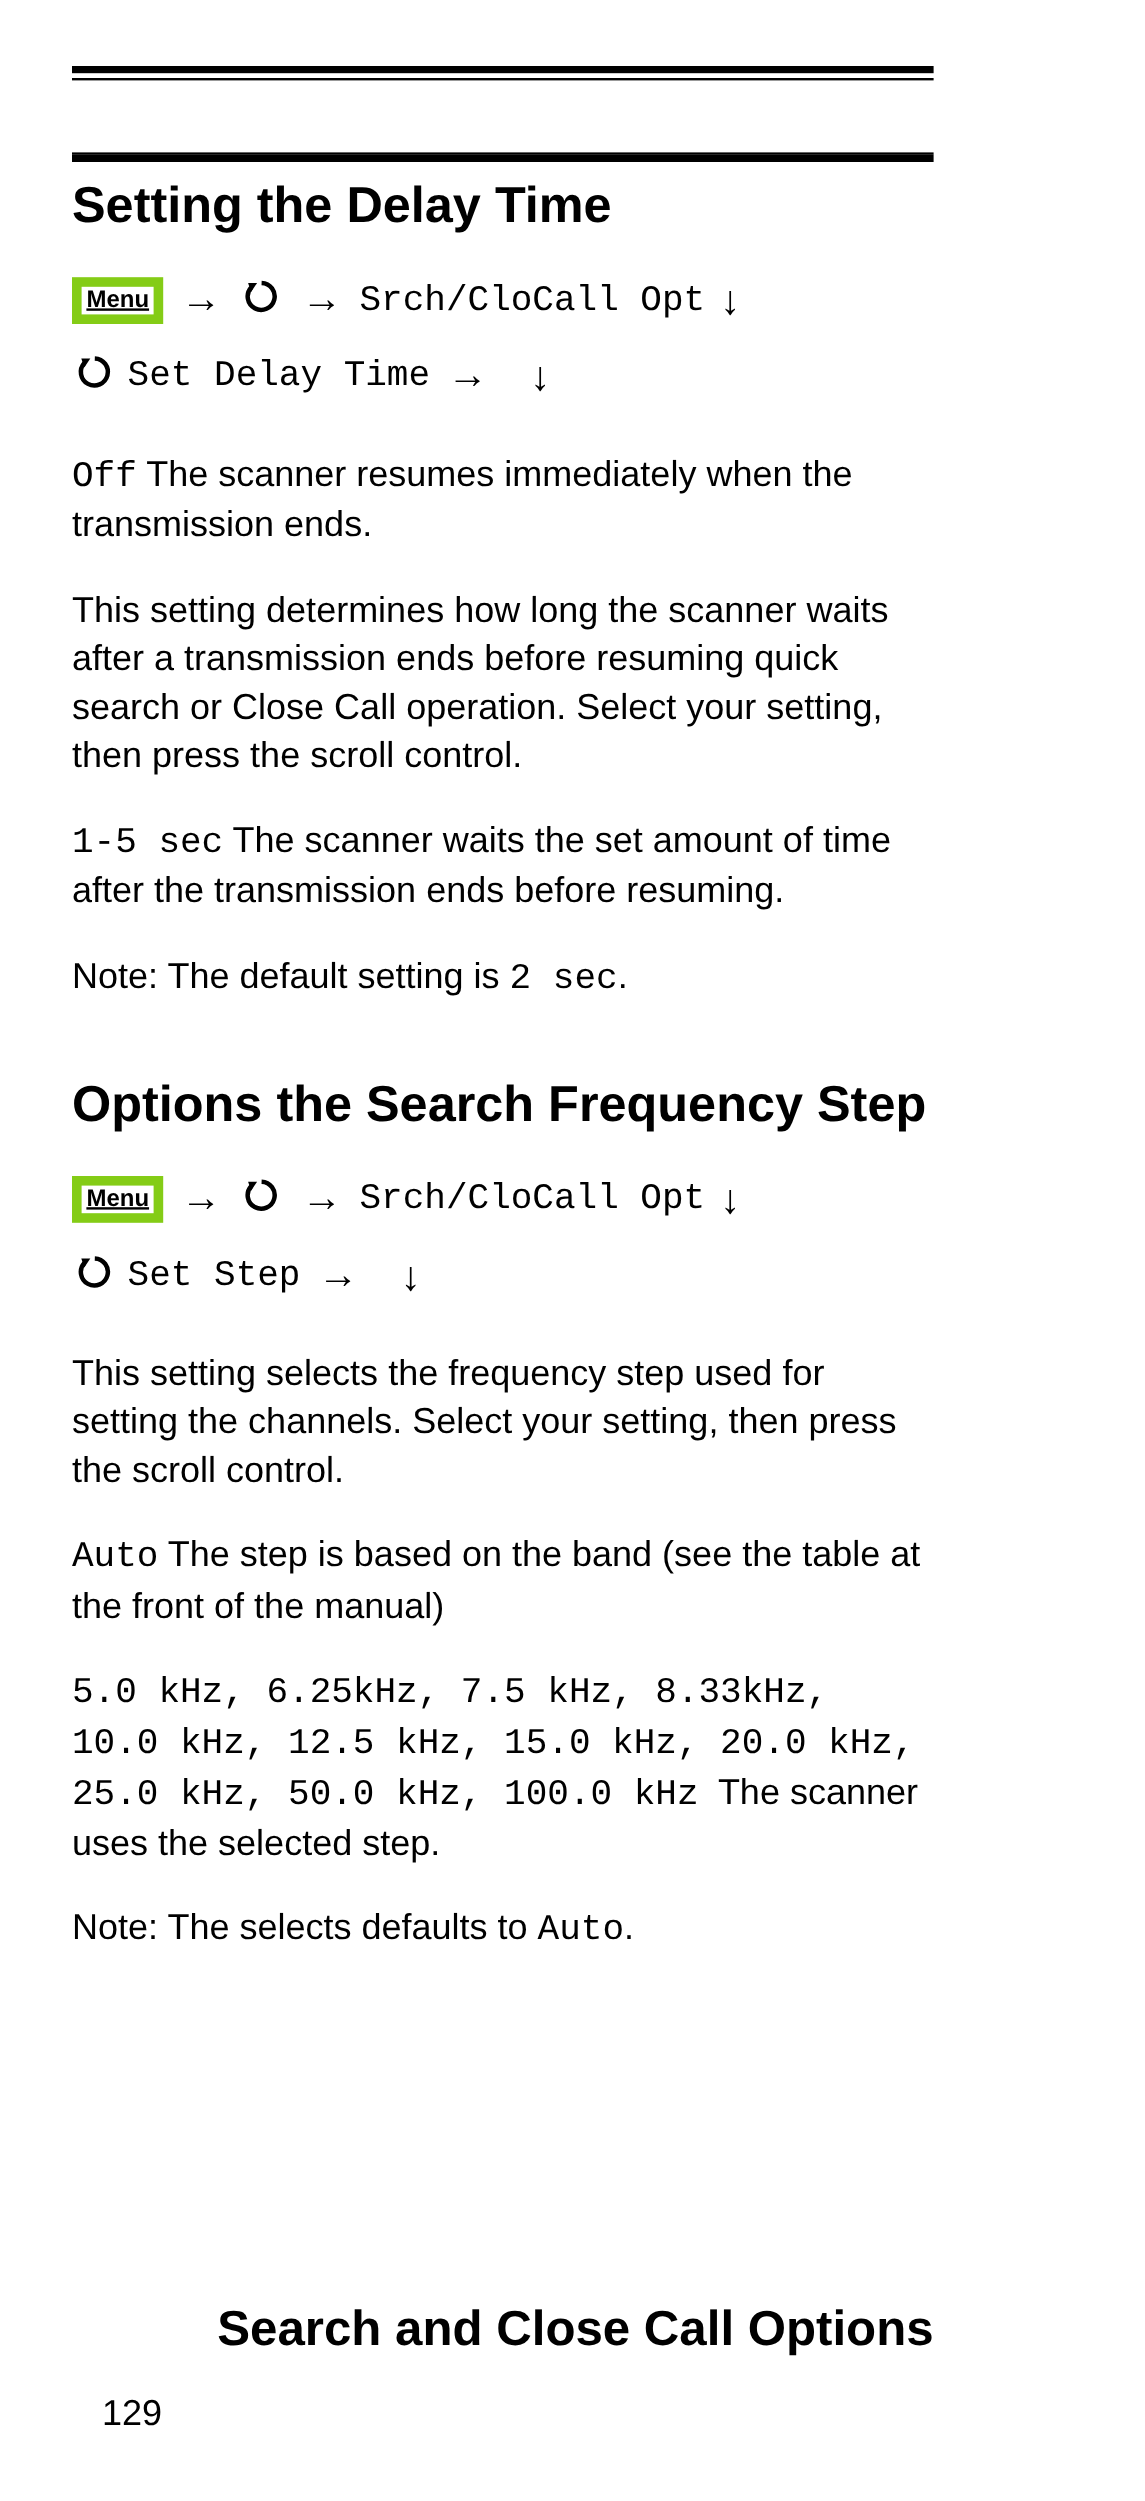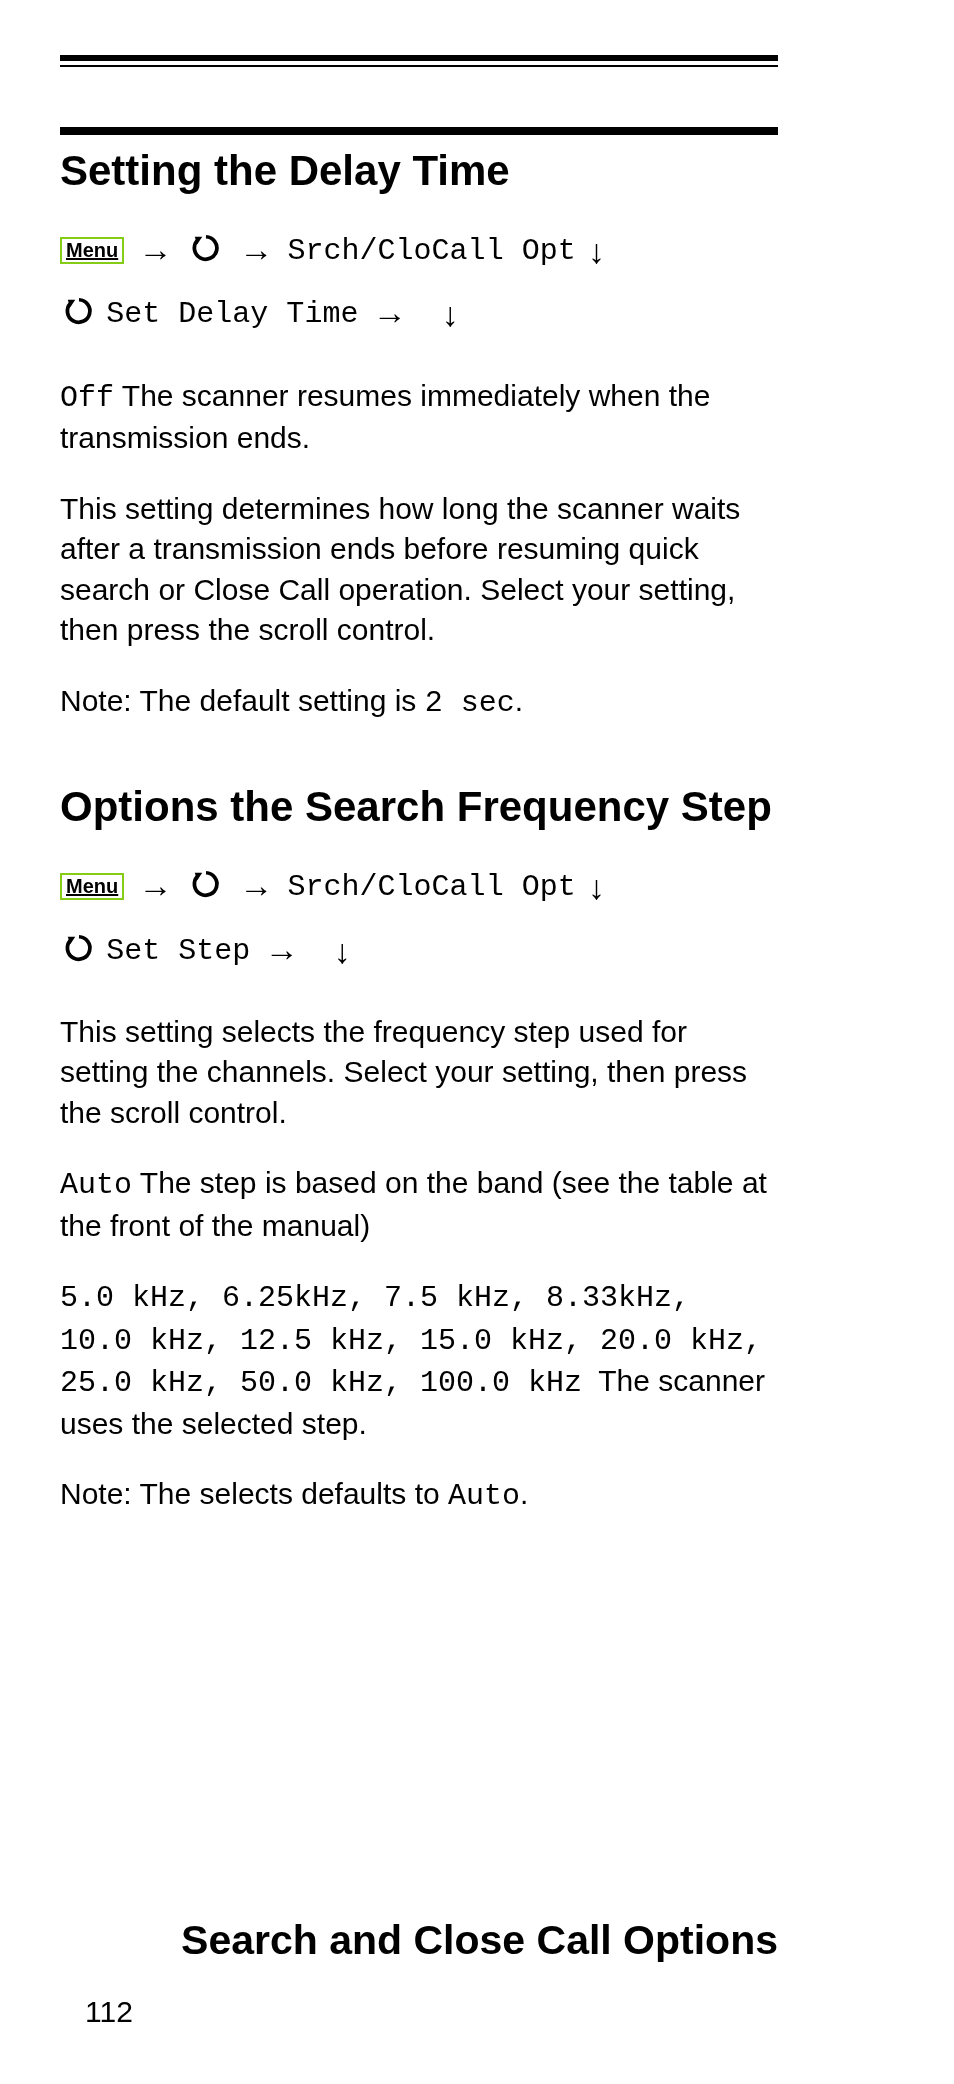--- a/index.html
+++ b/index.html
@@ -21,21 +21,21 @@
     line-height: 1.15;
   }
   .nav-path {
     font-size: 30px;
     line-height: 1.8;
     margin-bottom: 30px;
   }
   .mono { font-family: "Courier New", Courier, monospace; font-size: 30px; }
   .menu-box {
     display: inline-block;
-    border: 2px solid #84cc16;
+    border: 8px solid #84cc16;
     font-family: Arial, Helvetica, sans-serif;
     font-weight: bold;
     font-size: 20px;
     padding: 0px 4px 1px 4px;
     text-decoration: underline;
     vertical-align: 2px;
     line-height: 1.1;
   }
   .arrow-right {
     display: inline-block;
@@ -118,20 +118,23 @@
     &nbsp;
     <span class="arrow-down">↓</span>
   </div>
 
   <p class="body">
     <span class="mono">Off</span><span> The scanner resumes immediately when the transmission ends.</span>
   </p>
 
   <p class="body">This setting determines how long the scanner waits after a transmission ends before resuming quick search or Close Call operation. Select your setting, then press the scroll control.</p>
 
+  <p class="body">
+    <span class="mono">1-5 sec</span><span> The scanner waits the set amount of time after the transmission ends before resuming.</span>
+  </p>
 
   <p class="body">
     <span>Note: The default setting is </span><span class="mono">2 sec</span><span>.</span>
   </p>
 
   <div class="section-gap"></div>
 
   <h2 class="section-title">Options the Search Frequency Step</h2>
 
   <div class="nav-path">
@@ -167,15 +170,15 @@
 
   <p class="body">
     <span class="mono">5.0 kHz, 6.25kHz, 7.5 kHz, 8.33kHz, 10.0 kHz, 12.5 kHz, 15.0 kHz, 20.0 kHz, 25.0 kHz, 50.0 kHz, 100.0 kHz</span>&nbsp;<span> The scanner uses the selected step.</span>
   </p>
 
   <p class="body">
     <span>Note: The selects defaults to </span><span class="mono">Auto</span><span>.</span>
   </p>
 
   <div class="footer-title">Search and Close Call Options</div>
-  <div class="page-num">112</div>
+  <div class="page-num">129</div>
 
 </div>
 
 </body></html>

